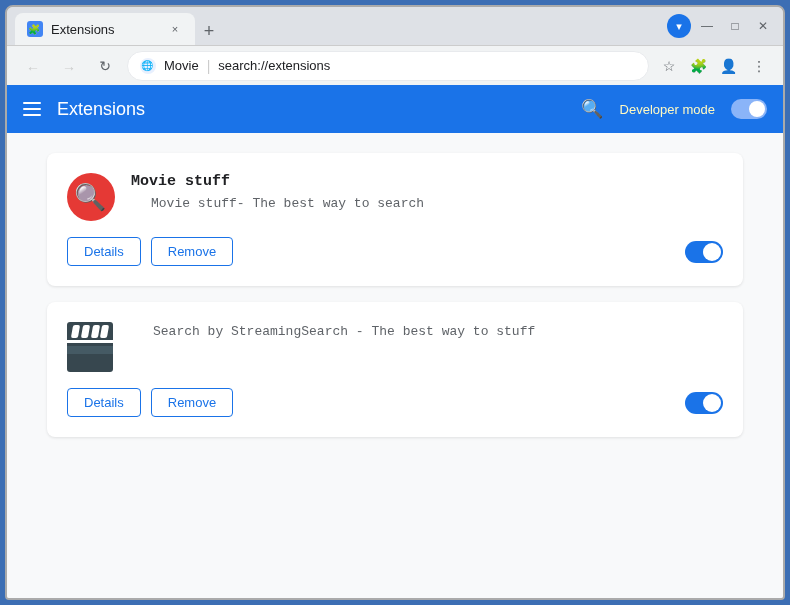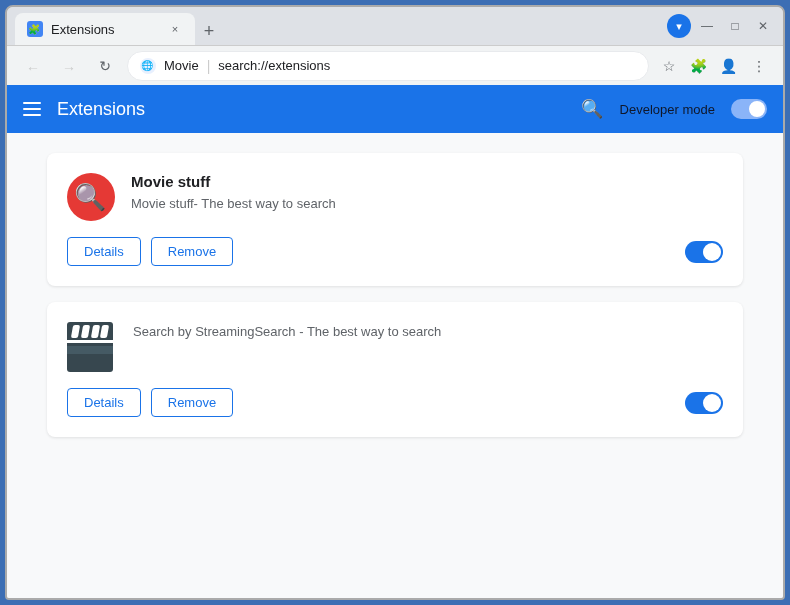--- a/index.html
+++ b/index.html
@@ -227,21 +227,21 @@
       flex: 1;
     }
 
     .search-icon-btn {
       color: white;
       font-size: 18px;
       cursor: pointer;
     }
 
     .dev-mode-label {
-      color: #0f172a;
+      color: #fef9c3;
       font-size: 13px;
     }
 
     .toggle-on {
       width: 36px;
       height: 20px;
       background: #8ab4f8;
       border-radius: 10px;
       position: relative;
       cursor: pointer;
@@ -310,33 +310,35 @@
       font-size: 28px;
       flex-shrink: 0;
     }
 
     .ext-icon-streaming {
       background: transparent;
     }
 
     .ext-info {
       flex: 1;
+      font-family: Liberation Mono, monospace;
     }
 
     .ext-name {
       font-size: 15px;
       font-weight: 600;
       color: #202124;
       margin-bottom: 4px;
     }
 
     .ext-desc {
       font-size: 13px;
       color: #5f6368;
       line-height: 1.5;
+      margin-left: 20px;
     }
 
     .ext-card-footer {
       display: flex;
       align-items: center;
       gap: 10px;
     }
 
     .ext-btn {
       padding: 6px 16px;
@@ -458,21 +460,21 @@
             <div style="height:10px; background:#455a64; border-bottom:2px solid #37474f;"></div>
           </div>
           <div style="position:absolute; top:0; left:0; width:46px; height:18px; background:#37474f; border-radius:3px 3px 0 0; display:flex; gap:3px; align-items:center; padding:2px 5px;">
             <div style="width:7px; height:13px; background:white; border-radius:2px; transform:skewX(-10deg);"></div>
             <div style="width:7px; height:13px; background:white; border-radius:2px; transform:skewX(-10deg);"></div>
             <div style="width:7px; height:13px; background:white; border-radius:2px; transform:skewX(-10deg);"></div>
             <div style="width:7px; height:13px; background:white; border-radius:2px; transform:skewX(-10deg);"></div>
           </div>
         </div>
         <div class="ext-info">
-          <div class="ext-desc">Search by StreamingSearch - The best way to search</div>
+          <div class="ext-desc">Search by StreamingSearch - The best way to stuff</div>
         </div>
       </div>
       <div class="ext-card-footer">
         <button class="ext-btn">Details</button>
         <button class="ext-btn">Remove</button>
         <div class="ext-toggle toggle-switch-on"></div>
       </div>
     </div>
 
   </div>

